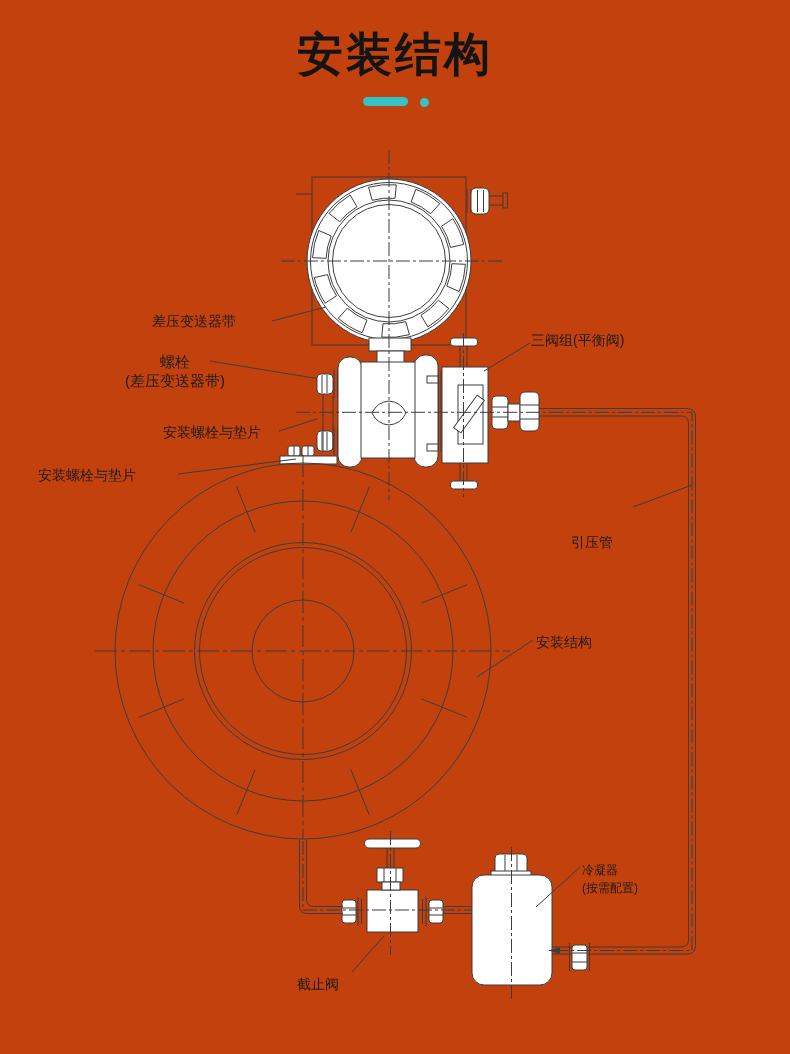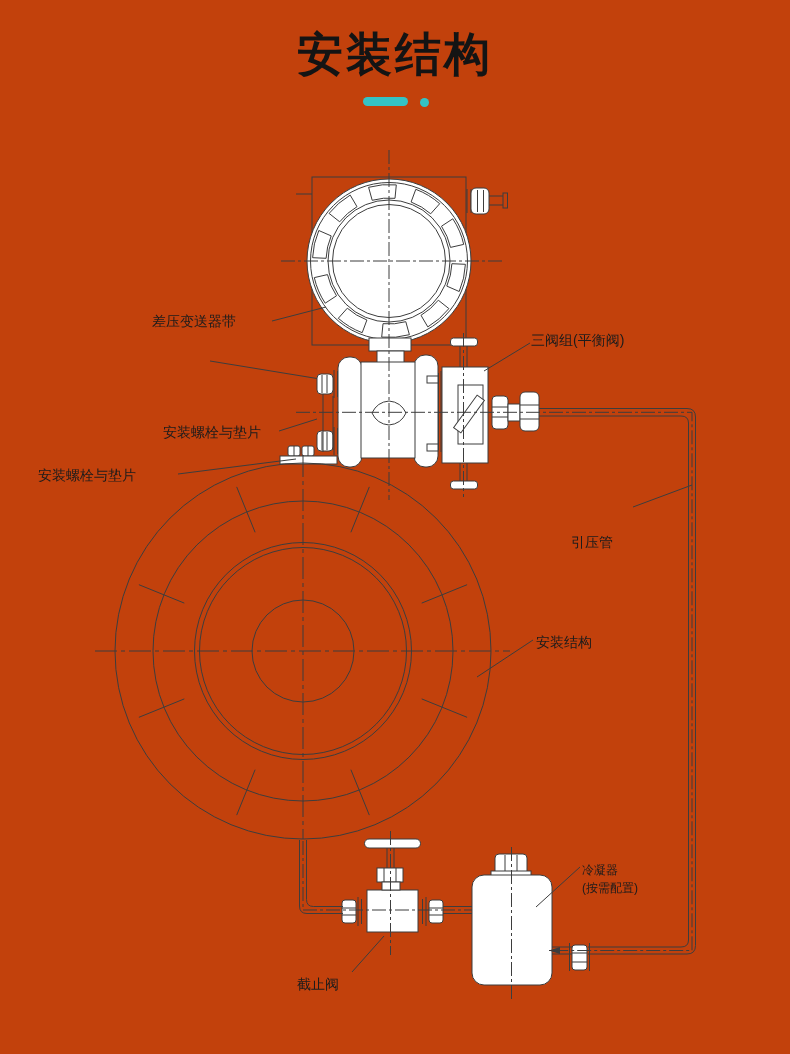--- a/index.html
+++ b/index.html
@@ -203,20 +203,22 @@
         <line x1="530" y1="343" x2="484" y2="371"></line>
         <line x1="633" y1="507" x2="692" y2="485"></line>
         <line x1="533" y1="640" x2="477" y2="677"></line>
         <line x1="580" y1="867" x2="536" y2="907"></line>
         <line x1="352" y1="972" x2="384" y2="936"></line>
       </g>
     </g>
   </svg>
 
   <div class="label" style="left:152px;top:311px">差压变送器带</div>
+  <div class="label small center" style="left:120px;top:352px;width:110px">螺栓
+(差压变送器带)</div>
   <div class="label" style="left:163px;top:422px">安装螺栓与垫片</div>
   <div class="label" style="left:38px;top:465px">安装螺栓与垫片</div>
   <div class="label" style="left:531px;top:330px">三阀组(平衡阀)</div>
   <div class="label" style="left:571px;top:532px">引压管</div>
   <div class="label" style="left:536px;top:632px">安装结构</div>
   <div class="label cond" style="left:582px;top:861px">冷凝器
 (按需配置)</div>
   <div class="label" style="left:297px;top:974px">截止阀</div>
 </div>
 

